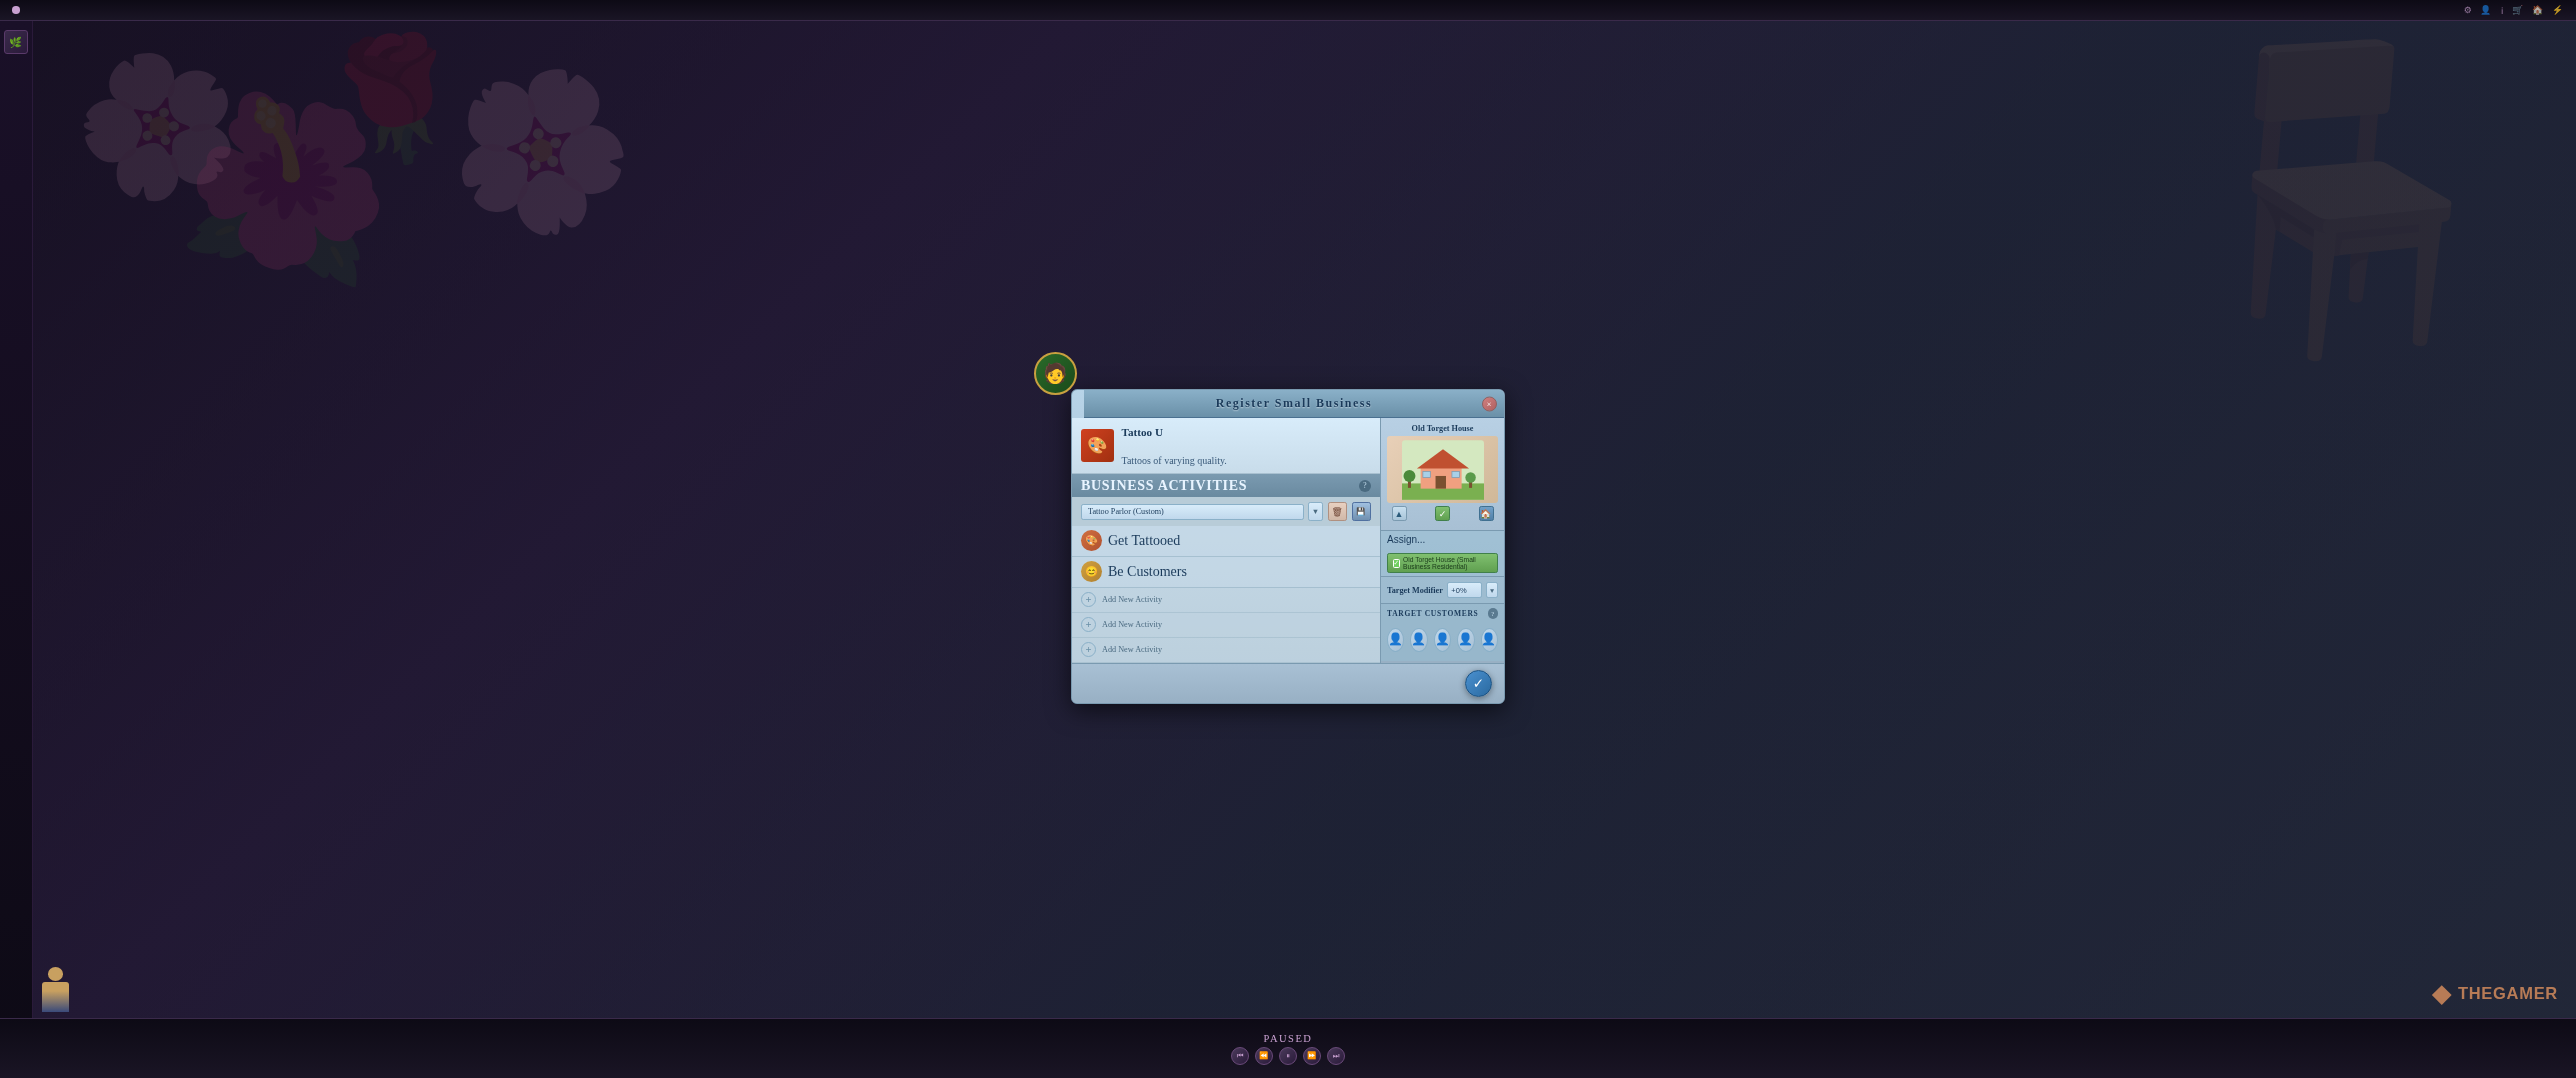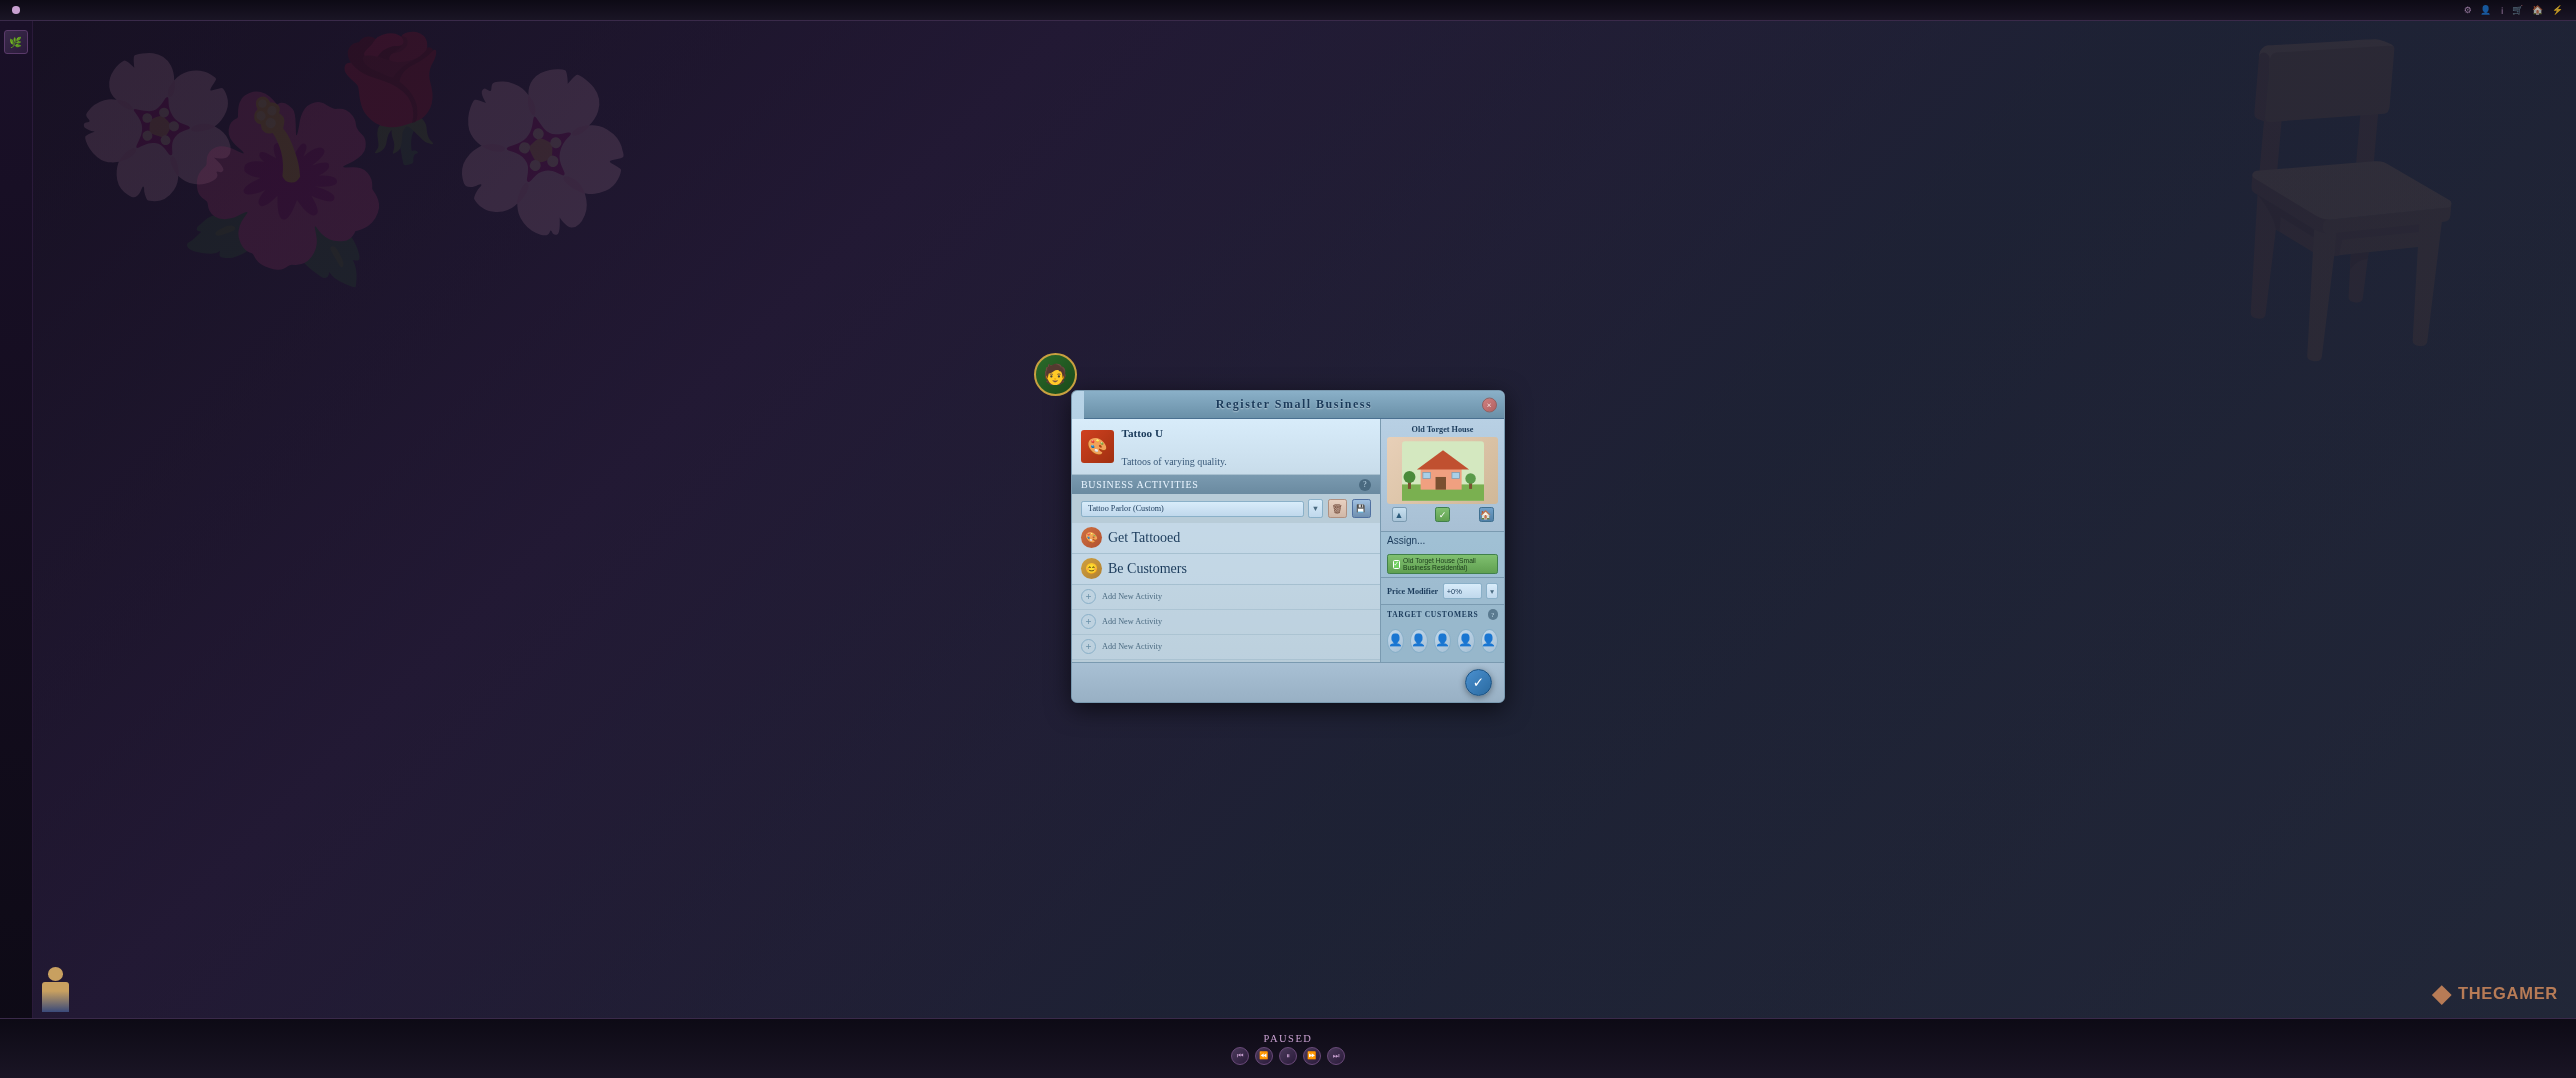--- a/index.html
+++ b/index.html
@@ -275,25 +275,25 @@
     .activities-header {
       background: linear-gradient(180deg, #7a9ab0 0%, #6a8aa0 100%);
       padding: 3.7px 9px;
       display: flex;
       align-items: center;
       justify-content: space-between;
     }
 
     .activities-title {
       color: #e8f4ff;
-      font-size: 10px;
+      font-size: 14px;
       font-family: 'Georgia', serif;
       letter-spacing: 0.7px;
       text-transform: uppercase;
-      font-weight: normal;
+      font-weight: bold;
     }
 
     .activities-help {
       width: 12px;
       height: 12px;
       border-radius: 50%;
       background: #4a6a80;
       color: #c8e0f0;
       font-size: 7.5px;
       display: flex;
@@ -863,21 +863,21 @@
 
           <div class="assign-section">
             <div class="assign-label">Assign...</div>
             <div class="assign-option">
               <div class="assign-check">✓</div>
               <div class="assign-text">Old Torget House (Small Business Residential)</div>
             </div>
           </div>
 
           <div class="price-section">
-            <div class="price-label">Price Modifier</div>
+            <div class="price-label">Target Modifier</div>
             <select class="price-dropdown">
               <option>+0%</option>
             </select>
             <div class="price-dropdown-arrow">▼</div>
           </div>
 
           <div class="target-section">
             <div class="target-header">
               <div class="target-title">Target Customers</div>
               <div class="target-help">?</div>

